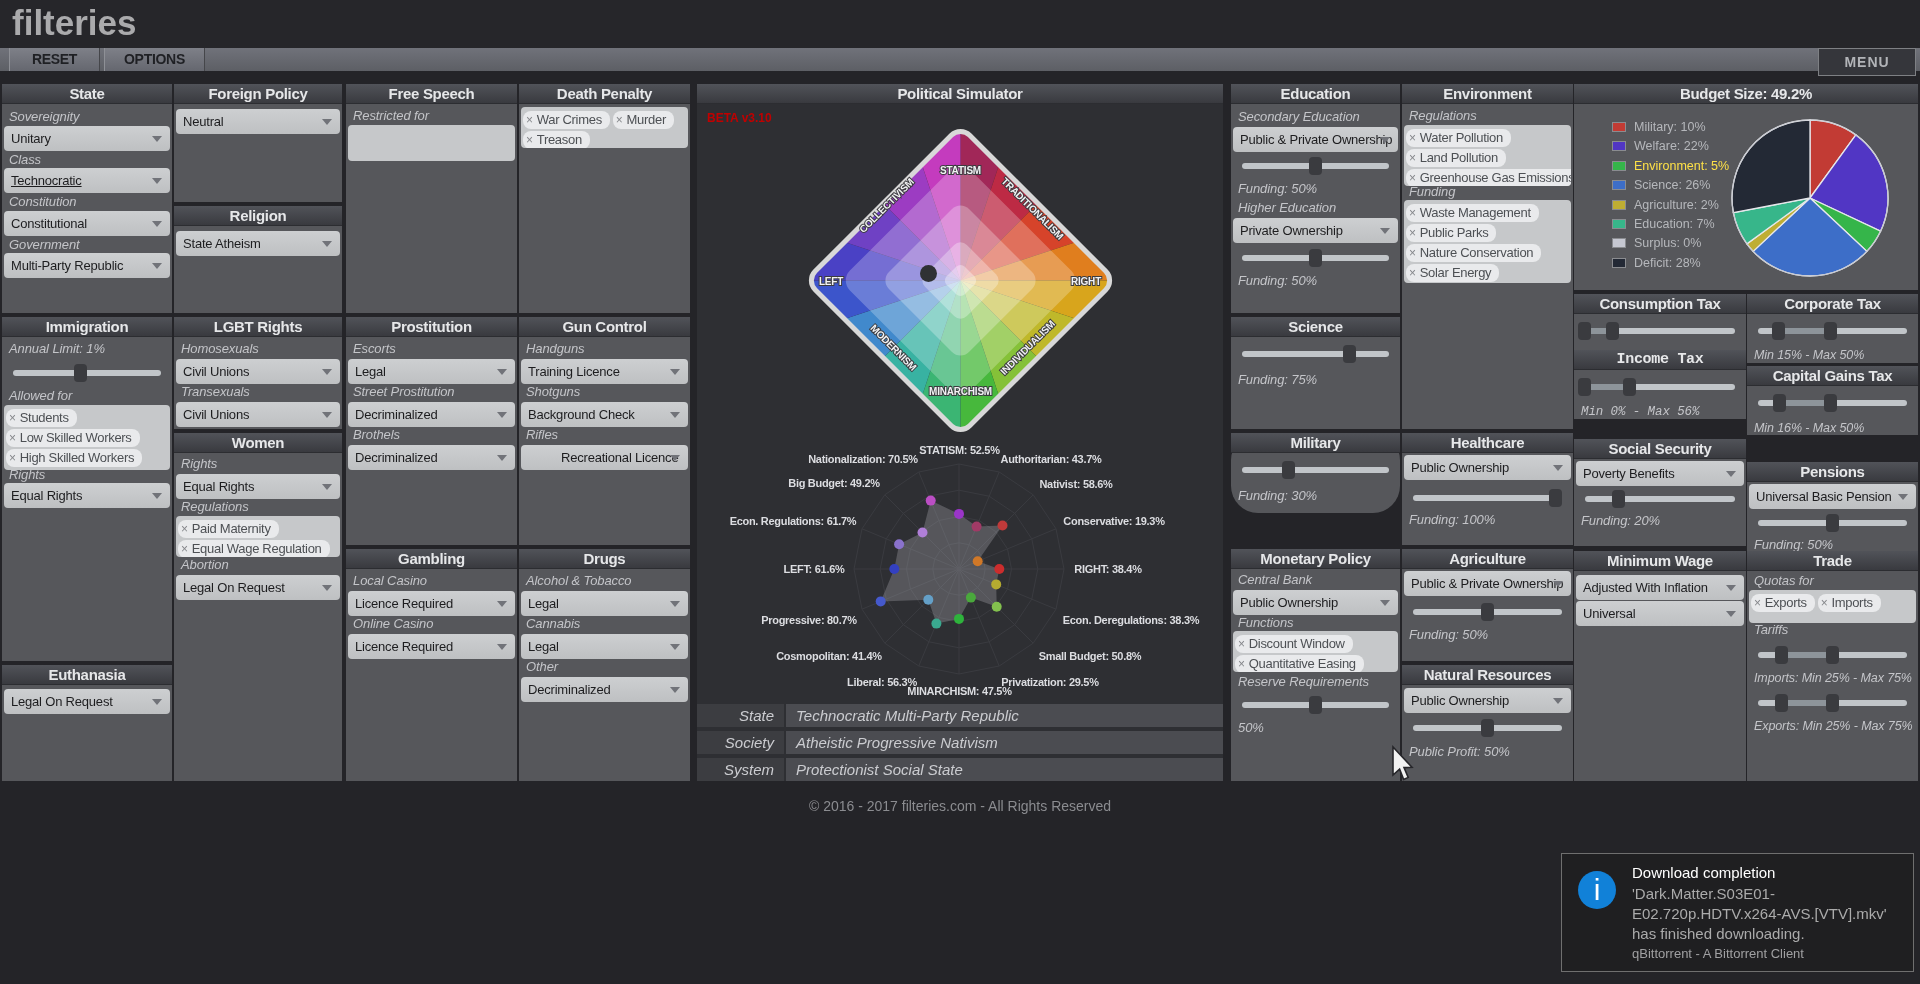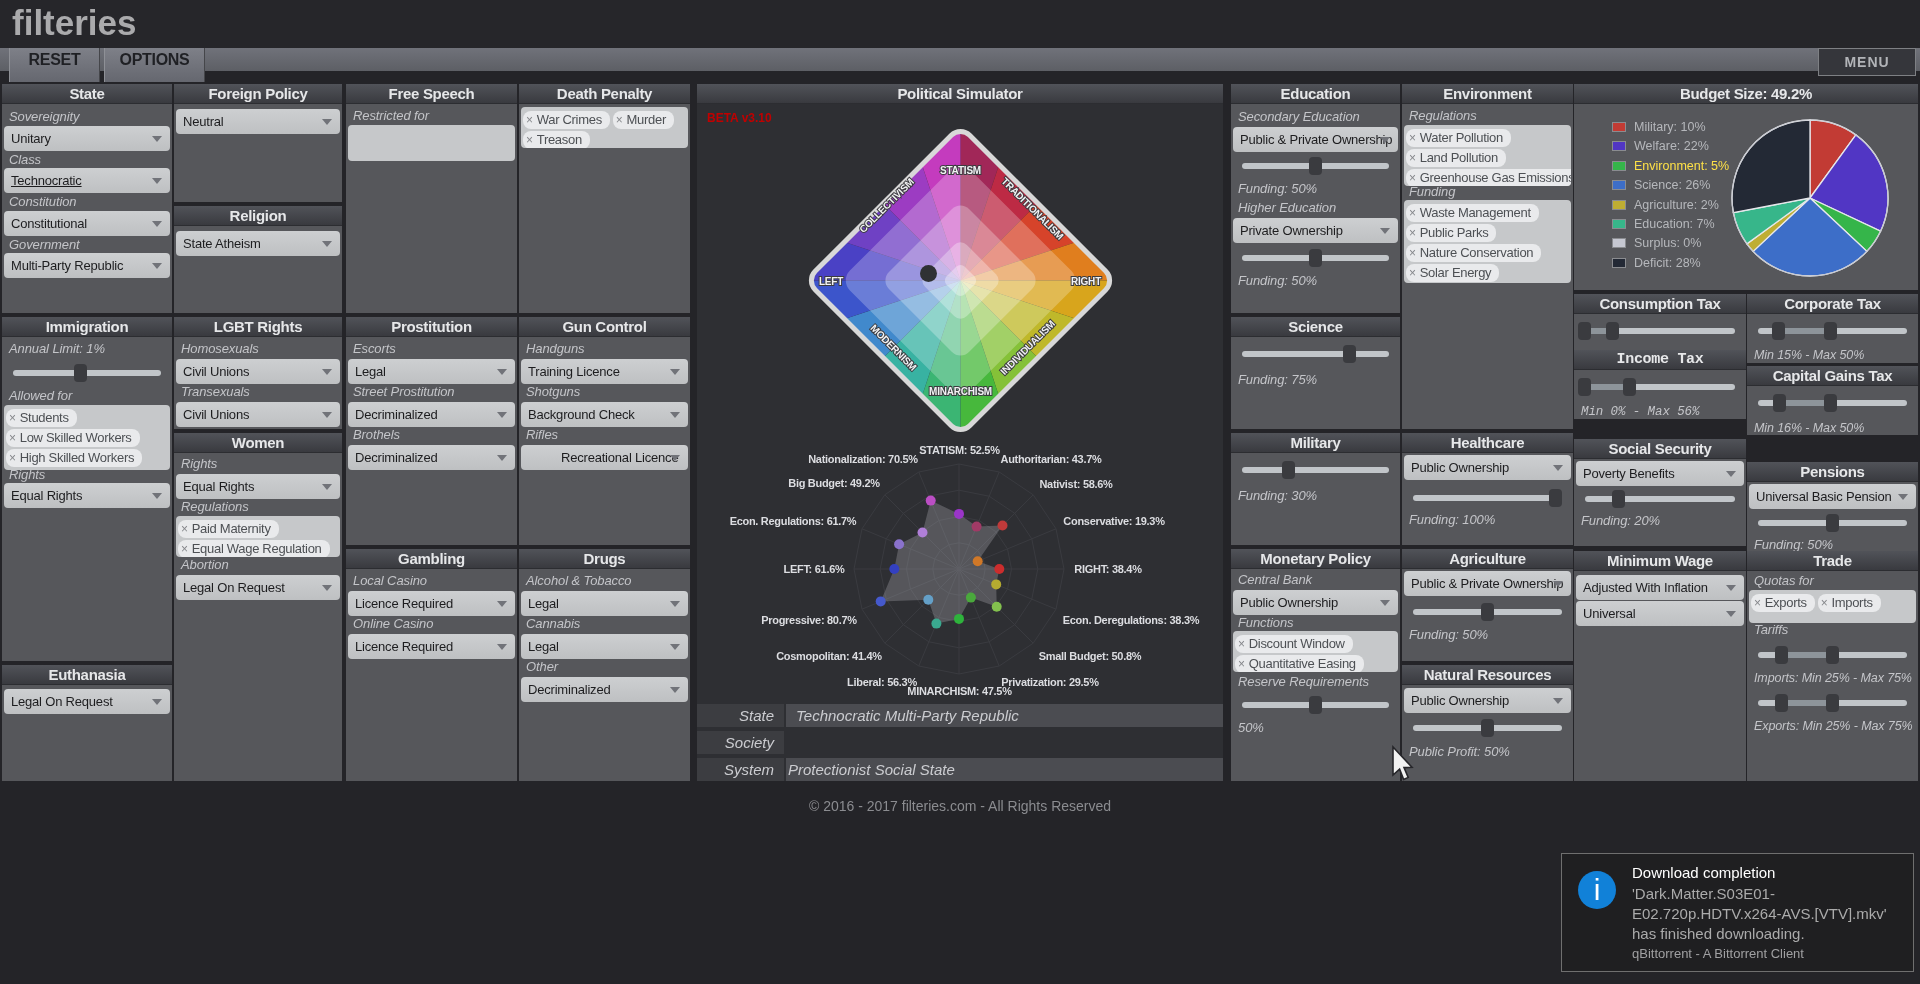--- a/index.html
+++ b/index.html
@@ -1,22 +1,22 @@
 <!DOCTYPE html>
 <html><head><meta charset="utf-8"><style>
 * { margin:0; padding:0; box-sizing:border-box; }
 html,body { width:1920px; height:984px; background:#242428; overflow:hidden;
   font-family:"Liberation Sans", sans-serif; position:relative; }
 #topbar { position:absolute; left:0; top:0; width:1920px; height:48px; background:#26262a; }
 #logo { position:absolute; left:12px; top:3px; font-size:35px; font-weight:bold;
   color:#aaaaac; letter-spacing:0px; }
 #btnbar { position:absolute; left:0; top:48px; width:1920px; height:23px;
   background:linear-gradient(#70727a,#5d5f65); }
-.tbtn { position:absolute; top:48px; height:34px; text-align:center; line-height:23px;
-  font-size:16px; font-weight:bold; color:#1f2024; letter-spacing:-0.3px;
+.tbtn { position:absolute; top:48px; height:23px; text-align:center; line-height:23px;
+  font-size:14px; font-weight:bold; color:#1f2024; letter-spacing:-0.3px;
   background:linear-gradient(#7e8088,#65676f); border-left:1px solid #8e9096; border-right:1px solid #45464a; }
 #menu { position:absolute; left:1818px; top:48px; width:98px; height:28px;
   background:#35363b; border:1px solid #7e8084; color:#b2b4b8; font-weight:bold;
   font-size:14px; letter-spacing:1px; text-align:center; line-height:26px; }
 .panel { position:absolute; background:#56575b; }
 .panel.dark { background:#2e2f33; }
 .hdr { height:20px; background:linear-gradient(#515359,#393a3f); color:#e6e7e9;
   font-weight:bold; font-size:15px; letter-spacing:-0.3px; text-align:center; line-height:20px;
   border-bottom:1px solid #2c2d31; }
 .lbl { position:absolute; left:7px; font-style:italic; color:#c4c5c9; font-size:13px; letter-spacing:-0.1px;
@@ -160,21 +160,21 @@
     <div class="track" style="left:11px;width:147px;top:171px;"></div>
     <div class="thumb" style="left:78.0px;top:165px;"></div>
     <div class="lbl" style="left:7px;top:187px;">Funding: 50%</div>
   </div>
 <div class="panel" style="left:1231px;top:317px;width:169px;height:112px;">
     <div class="hdr">Science</div>
     <div class="track" style="left:11px;width:147px;top:34px;"></div>
     <div class="thumb" style="left:111.5px;top:28px;"></div>
     <div class="lbl" style="left:7px;top:53px;">Funding: 75%</div>
   </div>
-<div class="panel" style="left:1231px;top:433px;width:169px;height:112px;">
+<div class="panel" style="left:1231px;top:433px;width:169px;height:80px;border-radius:27px;">
     <div class="hdr">Military</div>
     <div class="track" style="left:11px;width:147px;top:34px;"></div>
     <div class="thumb" style="left:51.2px;top:28px;"></div>
     <div class="lbl" style="left:7px;top:53px;">Funding: 30%</div>
   </div>
 <div class="panel" style="left:1231px;top:549px;width:169px;height:232px;">
     <div class="hdr">Monetary Policy</div>
     <div class="lbl" style="left:7px;top:21px;">Central Bank</div>
     <div class="dd" style="top:41px;">Public Ownership<span class="arr"></span></div>
     <div class="lbl" style="left:7px;top:64px;">Functions</div>
@@ -414,22 +414,23 @@
       <text x="132" y="576" font-size="11" font-weight="bold" fill="#dcdde1" text-anchor="middle" letter-spacing="-0.3">Cosmopolitan: 41.4%</text>
       <text x="112" y="540" font-size="11" font-weight="bold" fill="#dcdde1" text-anchor="middle" letter-spacing="-0.3">Progressive: 80.7%</text>
       <text x="117" y="489" font-size="11" font-weight="bold" fill="#dcdde1" text-anchor="middle" letter-spacing="-0.3">LEFT: 61.6%</text>
       <text x="96" y="441" font-size="11" font-weight="bold" fill="#dcdde1" text-anchor="middle" letter-spacing="-0.3">Econ. Regulations: 61.7%</text>
       <text x="137" y="403" font-size="11" font-weight="bold" fill="#dcdde1" text-anchor="middle" letter-spacing="-0.3">Big Budget: 49.2%</text>
       <text x="166" y="379" font-size="11" font-weight="bold" fill="#dcdde1" text-anchor="middle" letter-spacing="-0.3">Nationalization: 70.5%</text>
     </svg>
     <div style="position:absolute;left:0;top:620px;width:87px;height:23px;background:#3c3d41;color:#cbccd0;font-style:italic;font-size:15px;line-height:23px;text-align:right;padding-right:10px;box-sizing:border-box;">State</div>
     <div style="position:absolute;left:89px;top:620px;width:437px;height:23px;background:#4b4c51;color:#cbccd0;font-style:italic;font-size:15px;line-height:23px;padding-left:10px;box-sizing:border-box;">Technocratic Multi-Party Republic</div>
     <div style="position:absolute;left:0;top:647px;width:87px;height:23px;background:#3c3d41;color:#cbccd0;font-style:italic;font-size:15px;line-height:23px;text-align:right;padding-right:10px;box-sizing:border-box;">Society</div>
+    <div style="position:absolute;left:89px;top:647px;width:437px;height:23px;background:#4b4c51;color:#cbccd0;font-style:italic;font-size:15px;line-height:23px;padding-left:10px;box-sizing:border-box;">Atheistic Progressive Nativism</div>
     <div style="position:absolute;left:0;top:674px;width:87px;height:23px;background:#3c3d41;color:#cbccd0;font-style:italic;font-size:15px;line-height:23px;text-align:right;padding-right:10px;box-sizing:border-box;">System</div>
-    <div style="position:absolute;left:89px;top:674px;width:437px;height:23px;background:#4b4c51;color:#cbccd0;font-style:italic;font-size:15px;line-height:23px;padding-left:2px;box-sizing:border-box;">Protectionist Social State</div>
+    <div style="position:absolute;left:89px;top:674px;width:437px;height:23px;background:#4b4c51;color:#cbccd0;font-style:italic;font-size:15px;line-height:23px;padding-left:10px;box-sizing:border-box;">Protectionist Social State</div>
   </div>
 <div style="position:absolute;left:0;top:798px;width:1920px;text-align:center;font-size:14px;color:#8b8c90;">© 2016 - 2017 filteries.com - All Rights Reserved</div>
 <div style="position:absolute;left:1561px;top:853px;width:353px;height:119px;background:#1f1f21;border:1px solid #6f6f6f;">
 <div style="position:absolute;left:16px;top:17px;width:38px;height:38px;border-radius:50%;background:#1181d8;"></div>
 <div style="position:absolute;left:16px;top:17px;width:38px;height:38px;text-align:center;line-height:38px;color:#fff;font-size:30px;">i</div>
 <div style="position:absolute;left:70px;top:10px;font-size:15px;color:#ffffff;">Download completion</div>
 <div style="position:absolute;left:70px;top:30px;font-size:15px;color:#ababab;line-height:20px;">'Dark.Matter.S03E01-<br>E02.720p.HDTV.x264-AVS.[VTV].mkv'<br>has finished downloading.</div>
 <div style="position:absolute;left:70px;top:92px;font-size:13px;color:#a0a0a2;">qBittorrent - A Bittorrent Client</div>
 </div>
 <svg style="position:absolute;left:1391px;top:745px;" width="24" height="38" viewBox="0 0 24 38">

